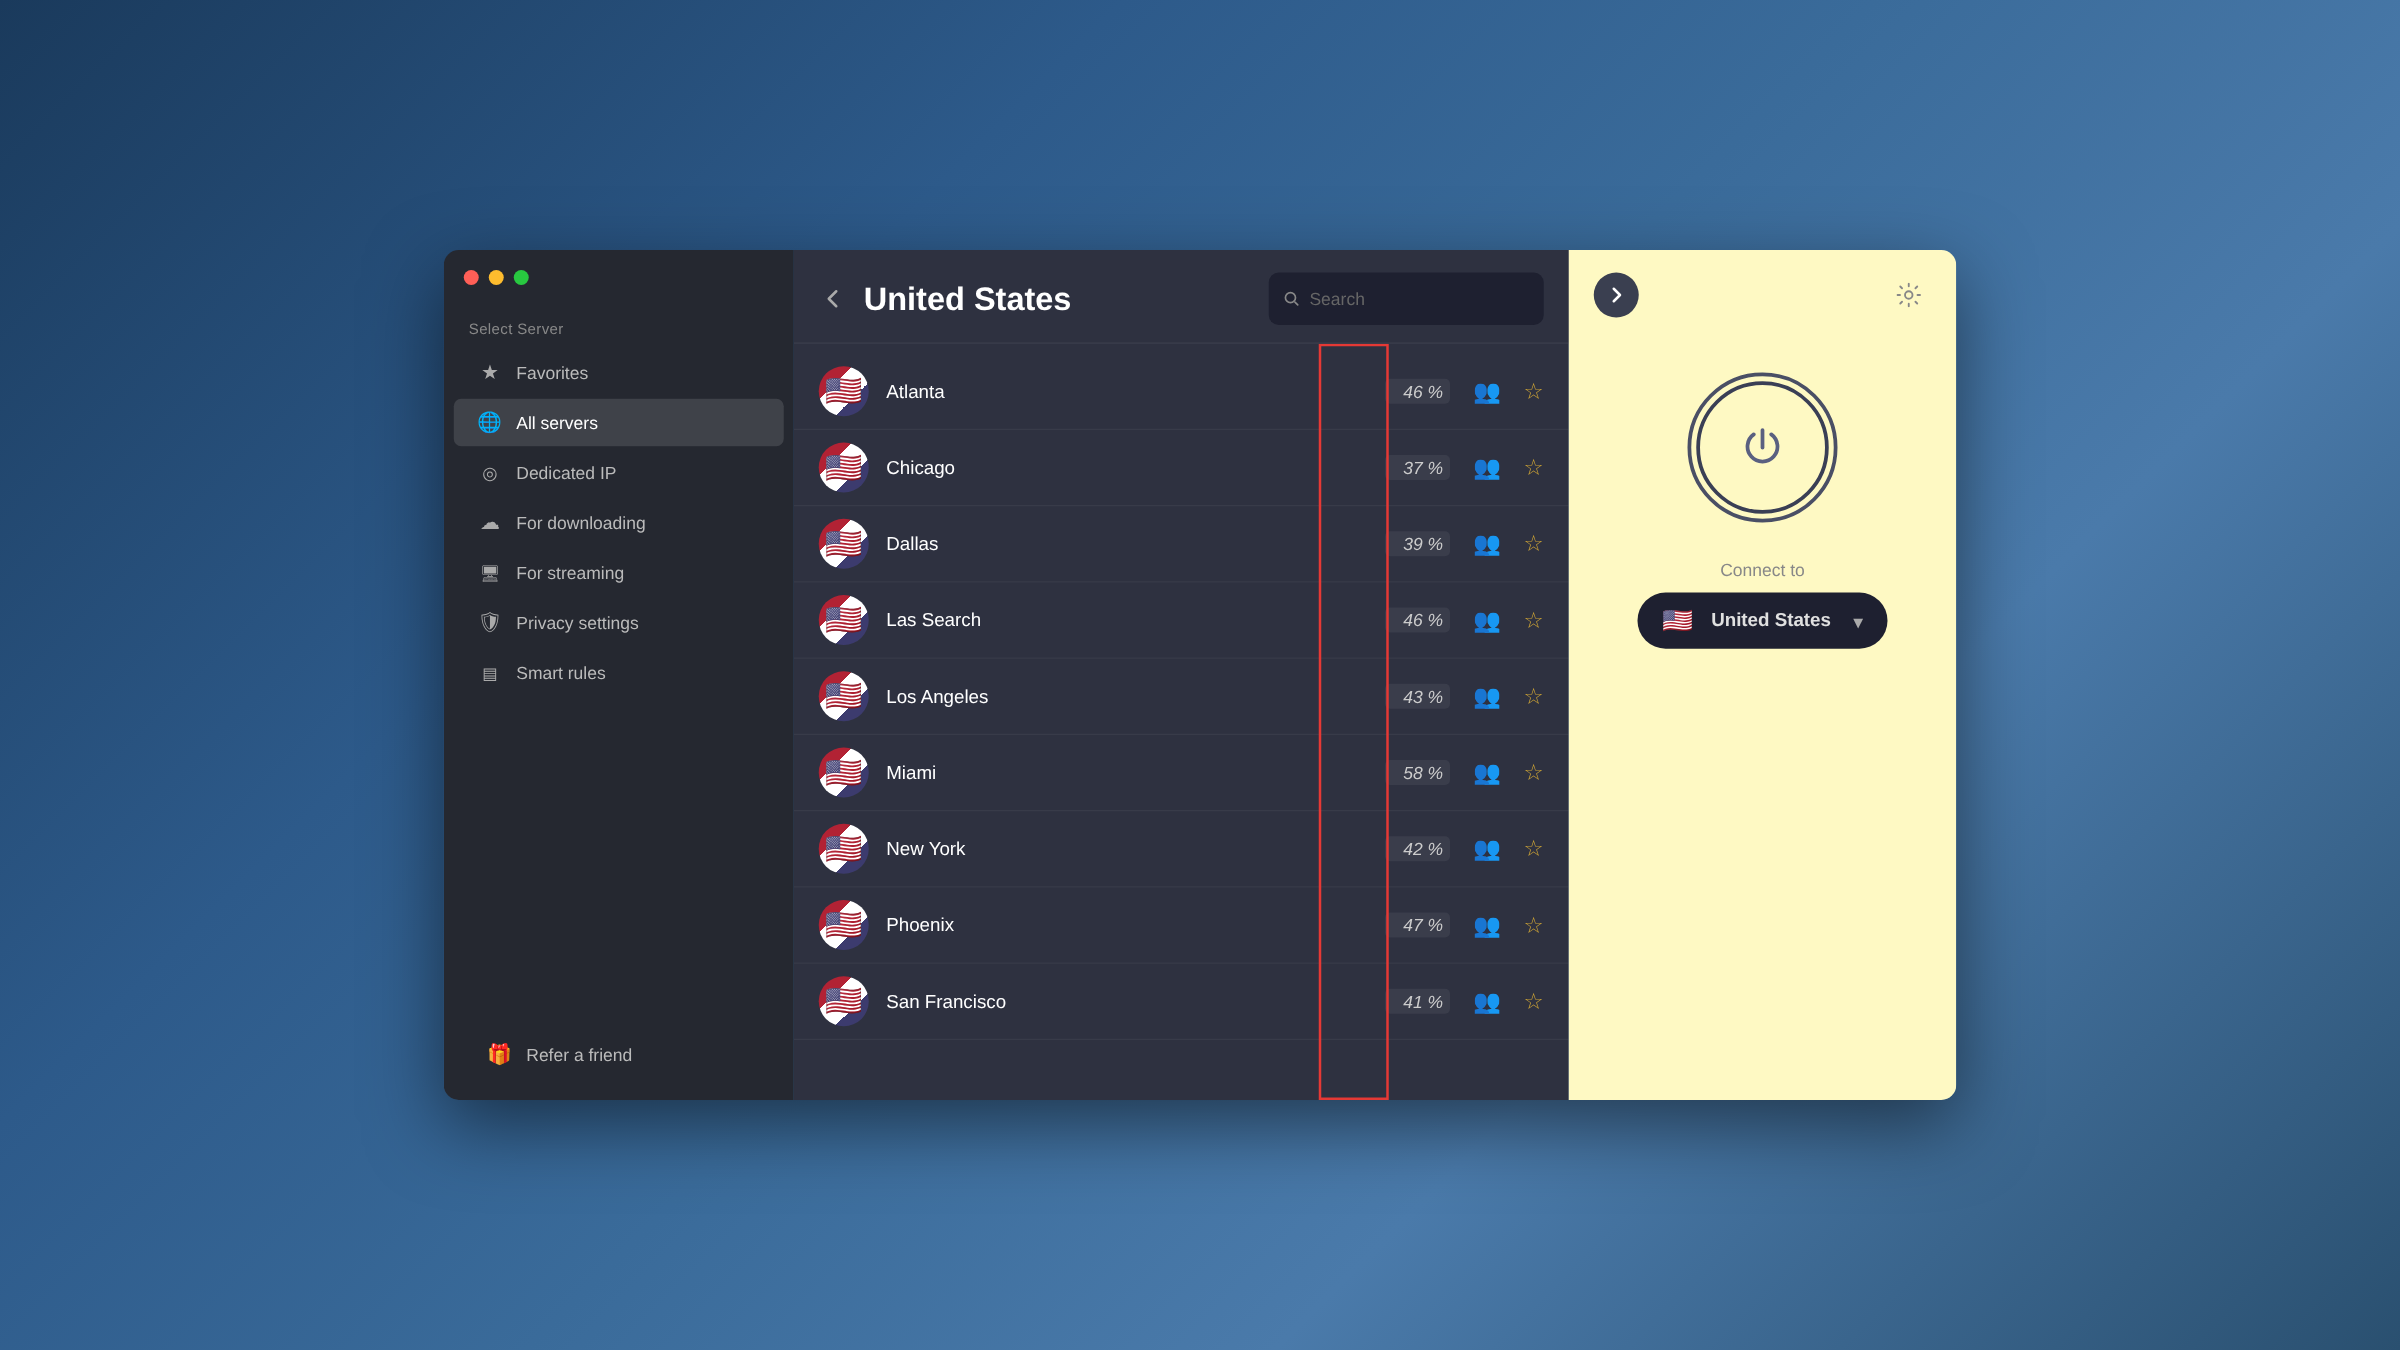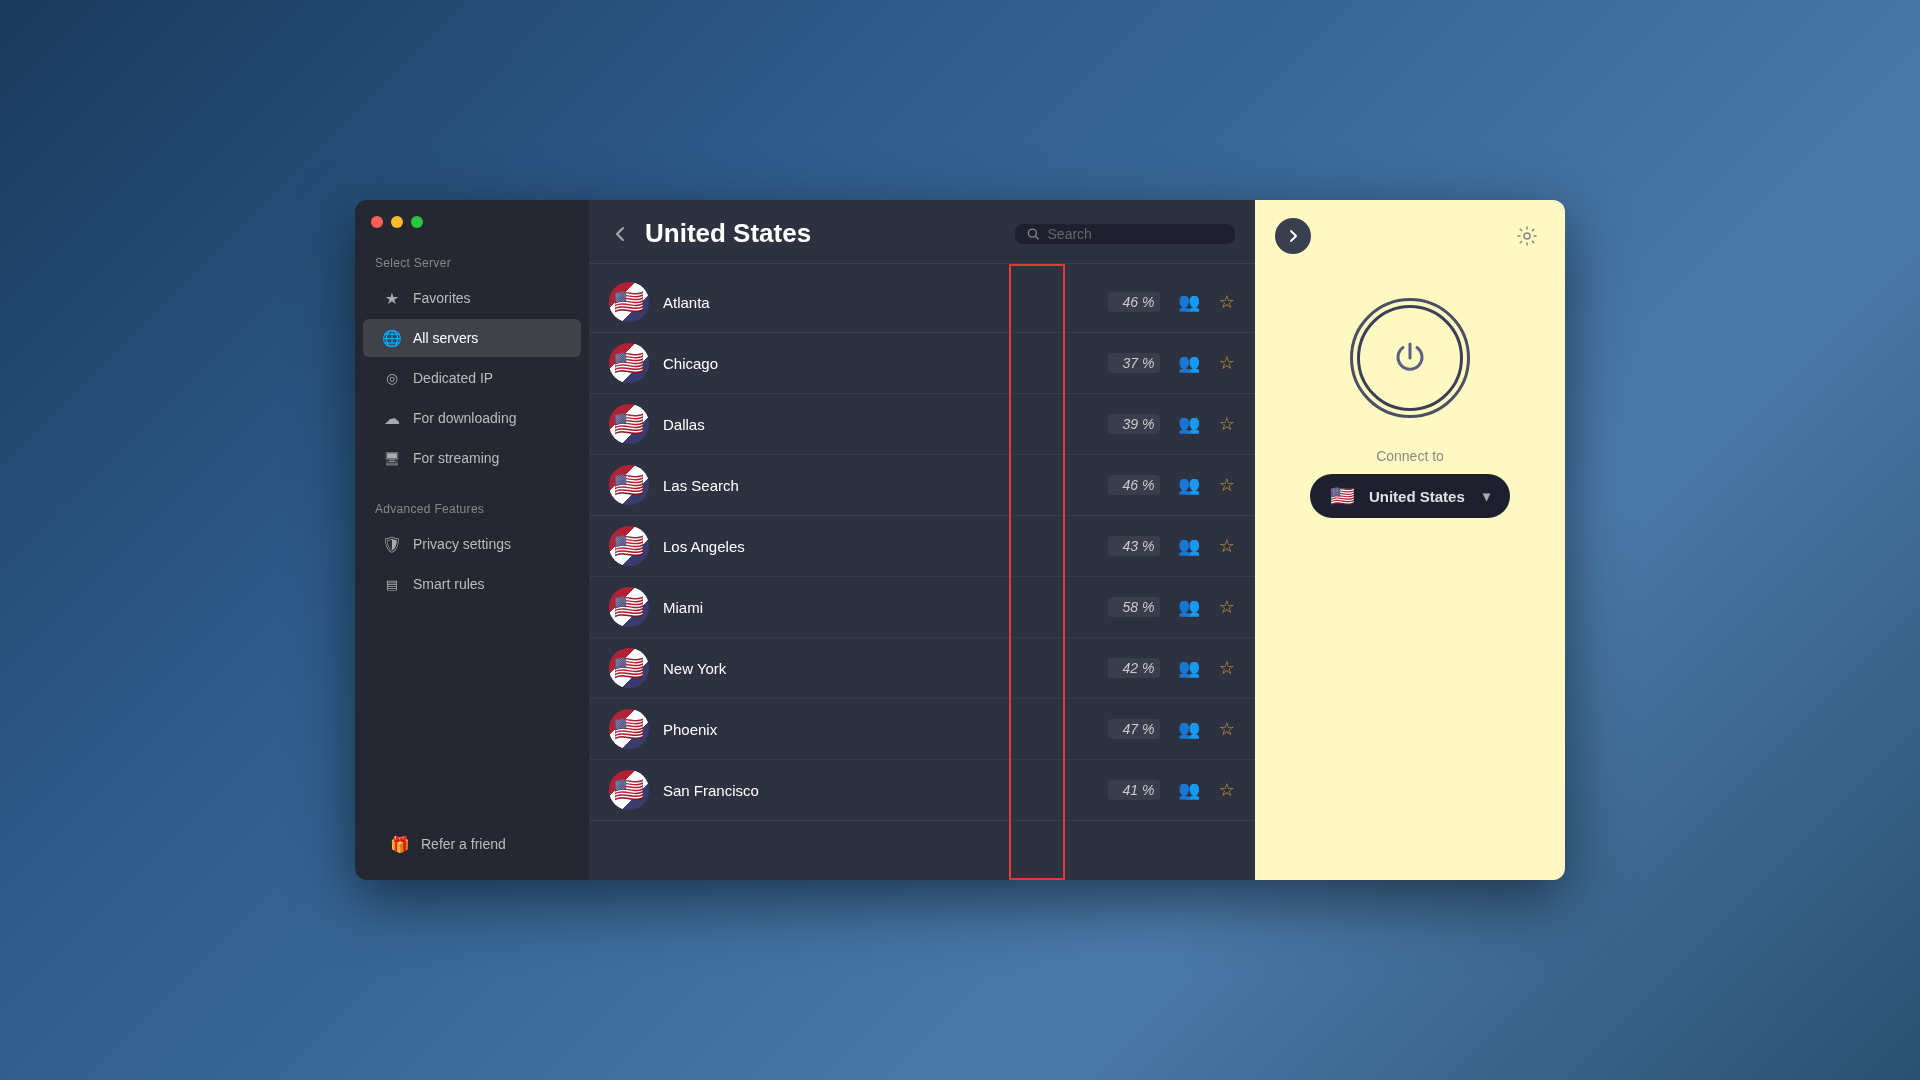--- a/index.html
+++ b/index.html
@@ -21,21 +21,21 @@
       height: 680px;
       background: transparent;
       border-radius: 12px;
       overflow: hidden;
       display: flex;
       box-shadow: 0 20px 60px rgba(0,0,0,0.5);
     }
 
     
     .sidebar {
-      width: 234px;
+      width: 280px;
       background: #252830;
       display: flex;
       flex-direction: column;
       padding: 0;
       flex-shrink: 0;
     }
 
     .title-bar {
       display: flex;
       align-items: center;
@@ -131,21 +131,21 @@
       font-weight: 700;
       color: #fff;
       flex: 1;
     }
 
     .search-box {
       display: flex;
       align-items: center;
       background: #1e2030;
       border-radius: 8px;
-      padding: 2px 12px;
+      padding: 13px 12px;
       gap: 8px;
       width: 220px;
       margin-left: 22px;
     }
 
     .search-input {
       background: transparent;
       border: none;
       outline: none;
       color: #ccc;
@@ -369,21 +369,20 @@
     </div>
     <div class="sidebar-item">
       <span class="sidebar-item-icon">☁</span>
       <span>For downloading</span>
     </div>
     <div class="sidebar-item">
       <span class="sidebar-item-icon" style="font-size:13px;">🖥</span>
       <span>For streaming</span>
     </div>
 
-    <div class="sidebar-section-label" style="margin-top:8px;">Advanced Features</div>
 
     <div class="sidebar-item">
       <span class="sidebar-item-icon">🛡</span>
       <span>Privacy settings</span>
     </div>
     <div class="sidebar-item">
       <span class="sidebar-item-icon" style="font-size:13px;">▤</span>
       <span>Smart rules</span>
     </div>
 

